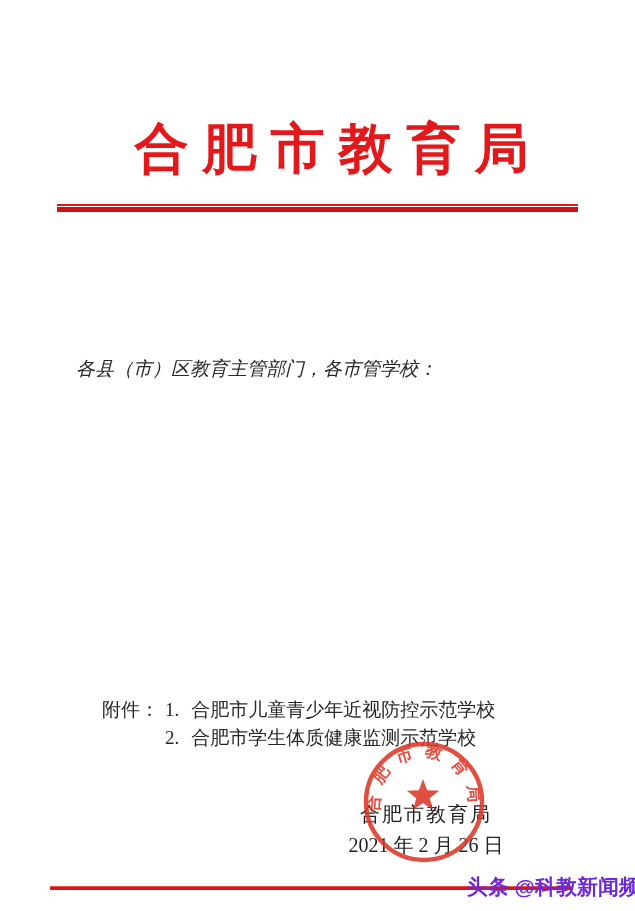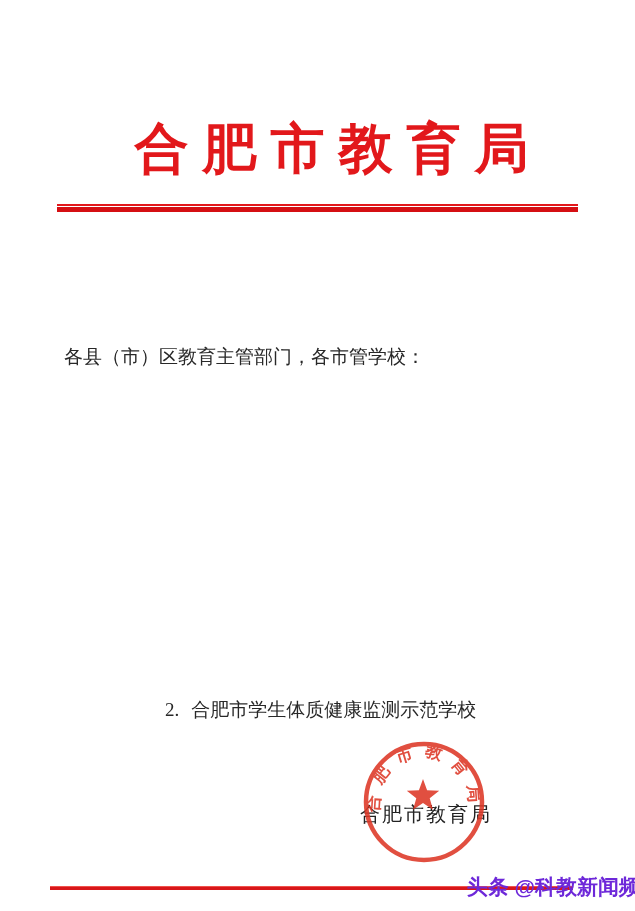--- a/index.html
+++ b/index.html
@@ -52,21 +52,21 @@
   
   .doc-body {
     position: absolute;
     top: 344px; left: 64px;
     width: 508px;
     font-size: 19px;
     line-height: 26px;
     text-align: justify;
     color: #282828;
   }
-  .doc-body p { margin: 0; }
+  .doc-body p { margin: 12px; font-style: italic; }
   .doc-body p.indent { text-indent: 2em; }
 
   
   .attachments {
     position: absolute;
     top: 696px; left: 102px;
     font-size: 19px;
     line-height: 28px;
     color: #282828;
     white-space: nowrap;
@@ -133,26 +133,30 @@
 
   <div class="masthead-rule"></div>
 
 
   <div class="doc-body">
     <p class="salutation">各县（市）区教育主管部门，各市管学校：</p>
   </div>
 
   <div class="attachments">
     <div class="att-row">
+      <span class="att-label">附件：</span><span class="att-num">1.</span><span>合肥市儿童青少年近视防控示范学校</span>
+    </div>
+    <div class="att-row">
       <span class="att-label-spacer"></span><span class="att-num">2.</span><span>合肥市学生体质健康监测示范学校</span>
     </div>
   </div>
 
   <div class="signature">
     <div class="sig-issuer">合肥市教育局</div>
+    <div class="sig-date">2021 年 2 月 26 日</div>
   </div>
 
   <svg class="seal" viewBox="0 0 144 144" xmlns="http://www.w3.org/2000/svg">
     <circle cx="72" cy="72" r="58" fill="none" stroke="#dd3726" stroke-width="4.5"></circle>
     <polygon points="71,49 66.9,60.3 54.8,60.7 64.3,68.2 61,79.8 71,73 81,79.8 77.7,68.2 87.2,60.7 75.1,60.3" fill="#dd3726"></polygon>
     <defs>
       <path id="seal-arc" d="M 29.7 87.4 A 45 45 0 1 1 114.3 87.4" fill="none"></path>
     </defs>
     <text>
       <textPath href="#seal-arc" startOffset="50%" text-anchor="middle">合肥市教育局</textPath>

